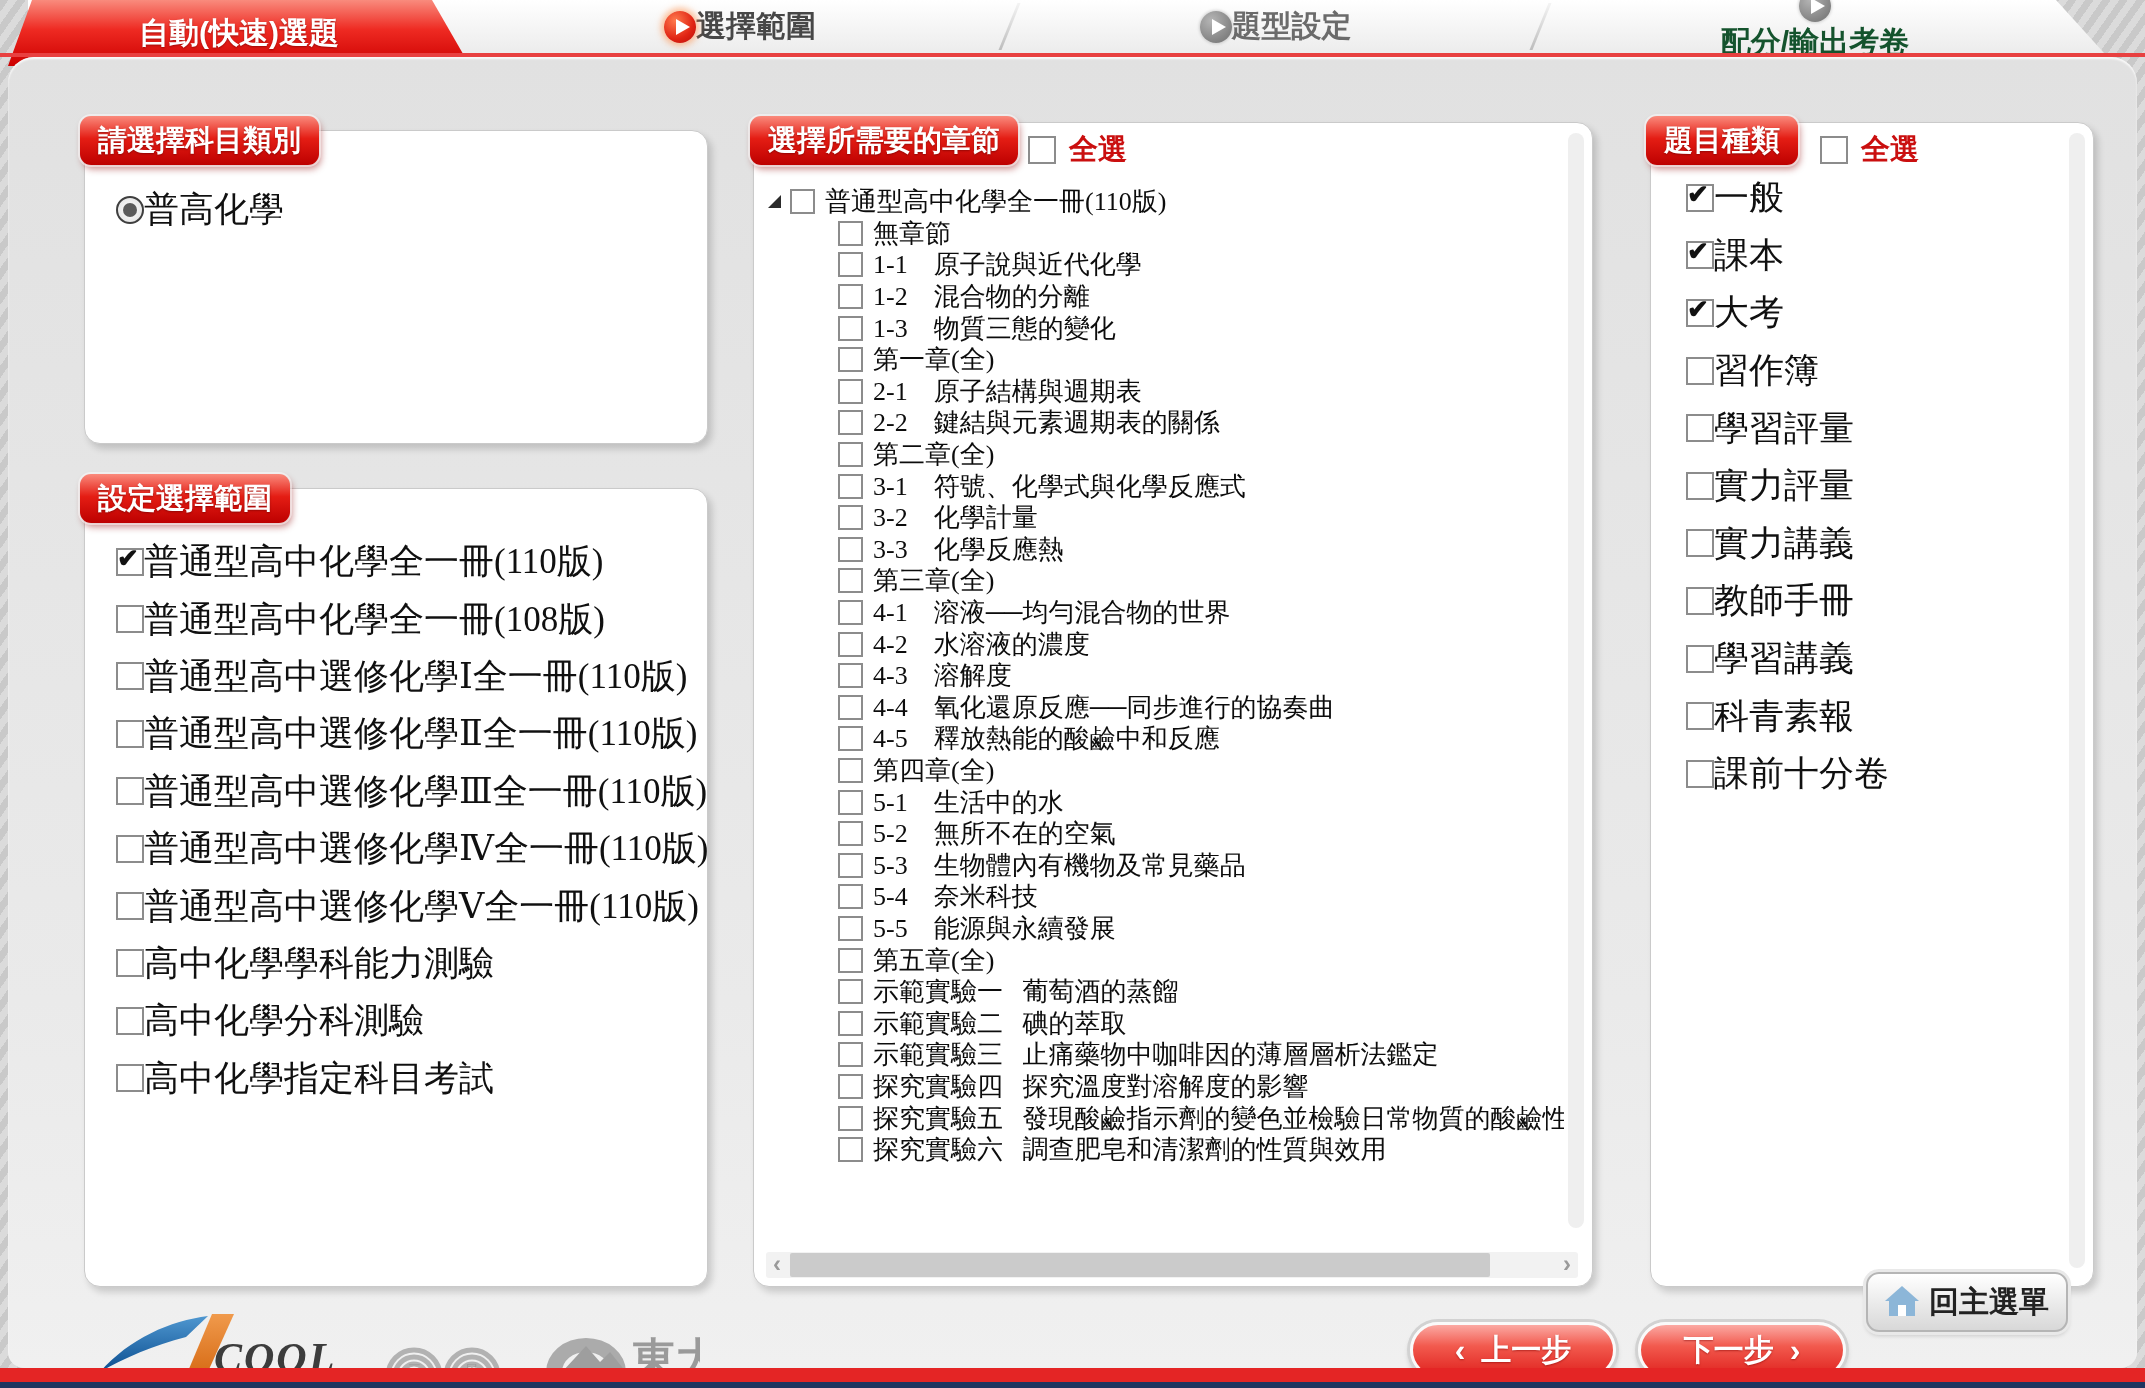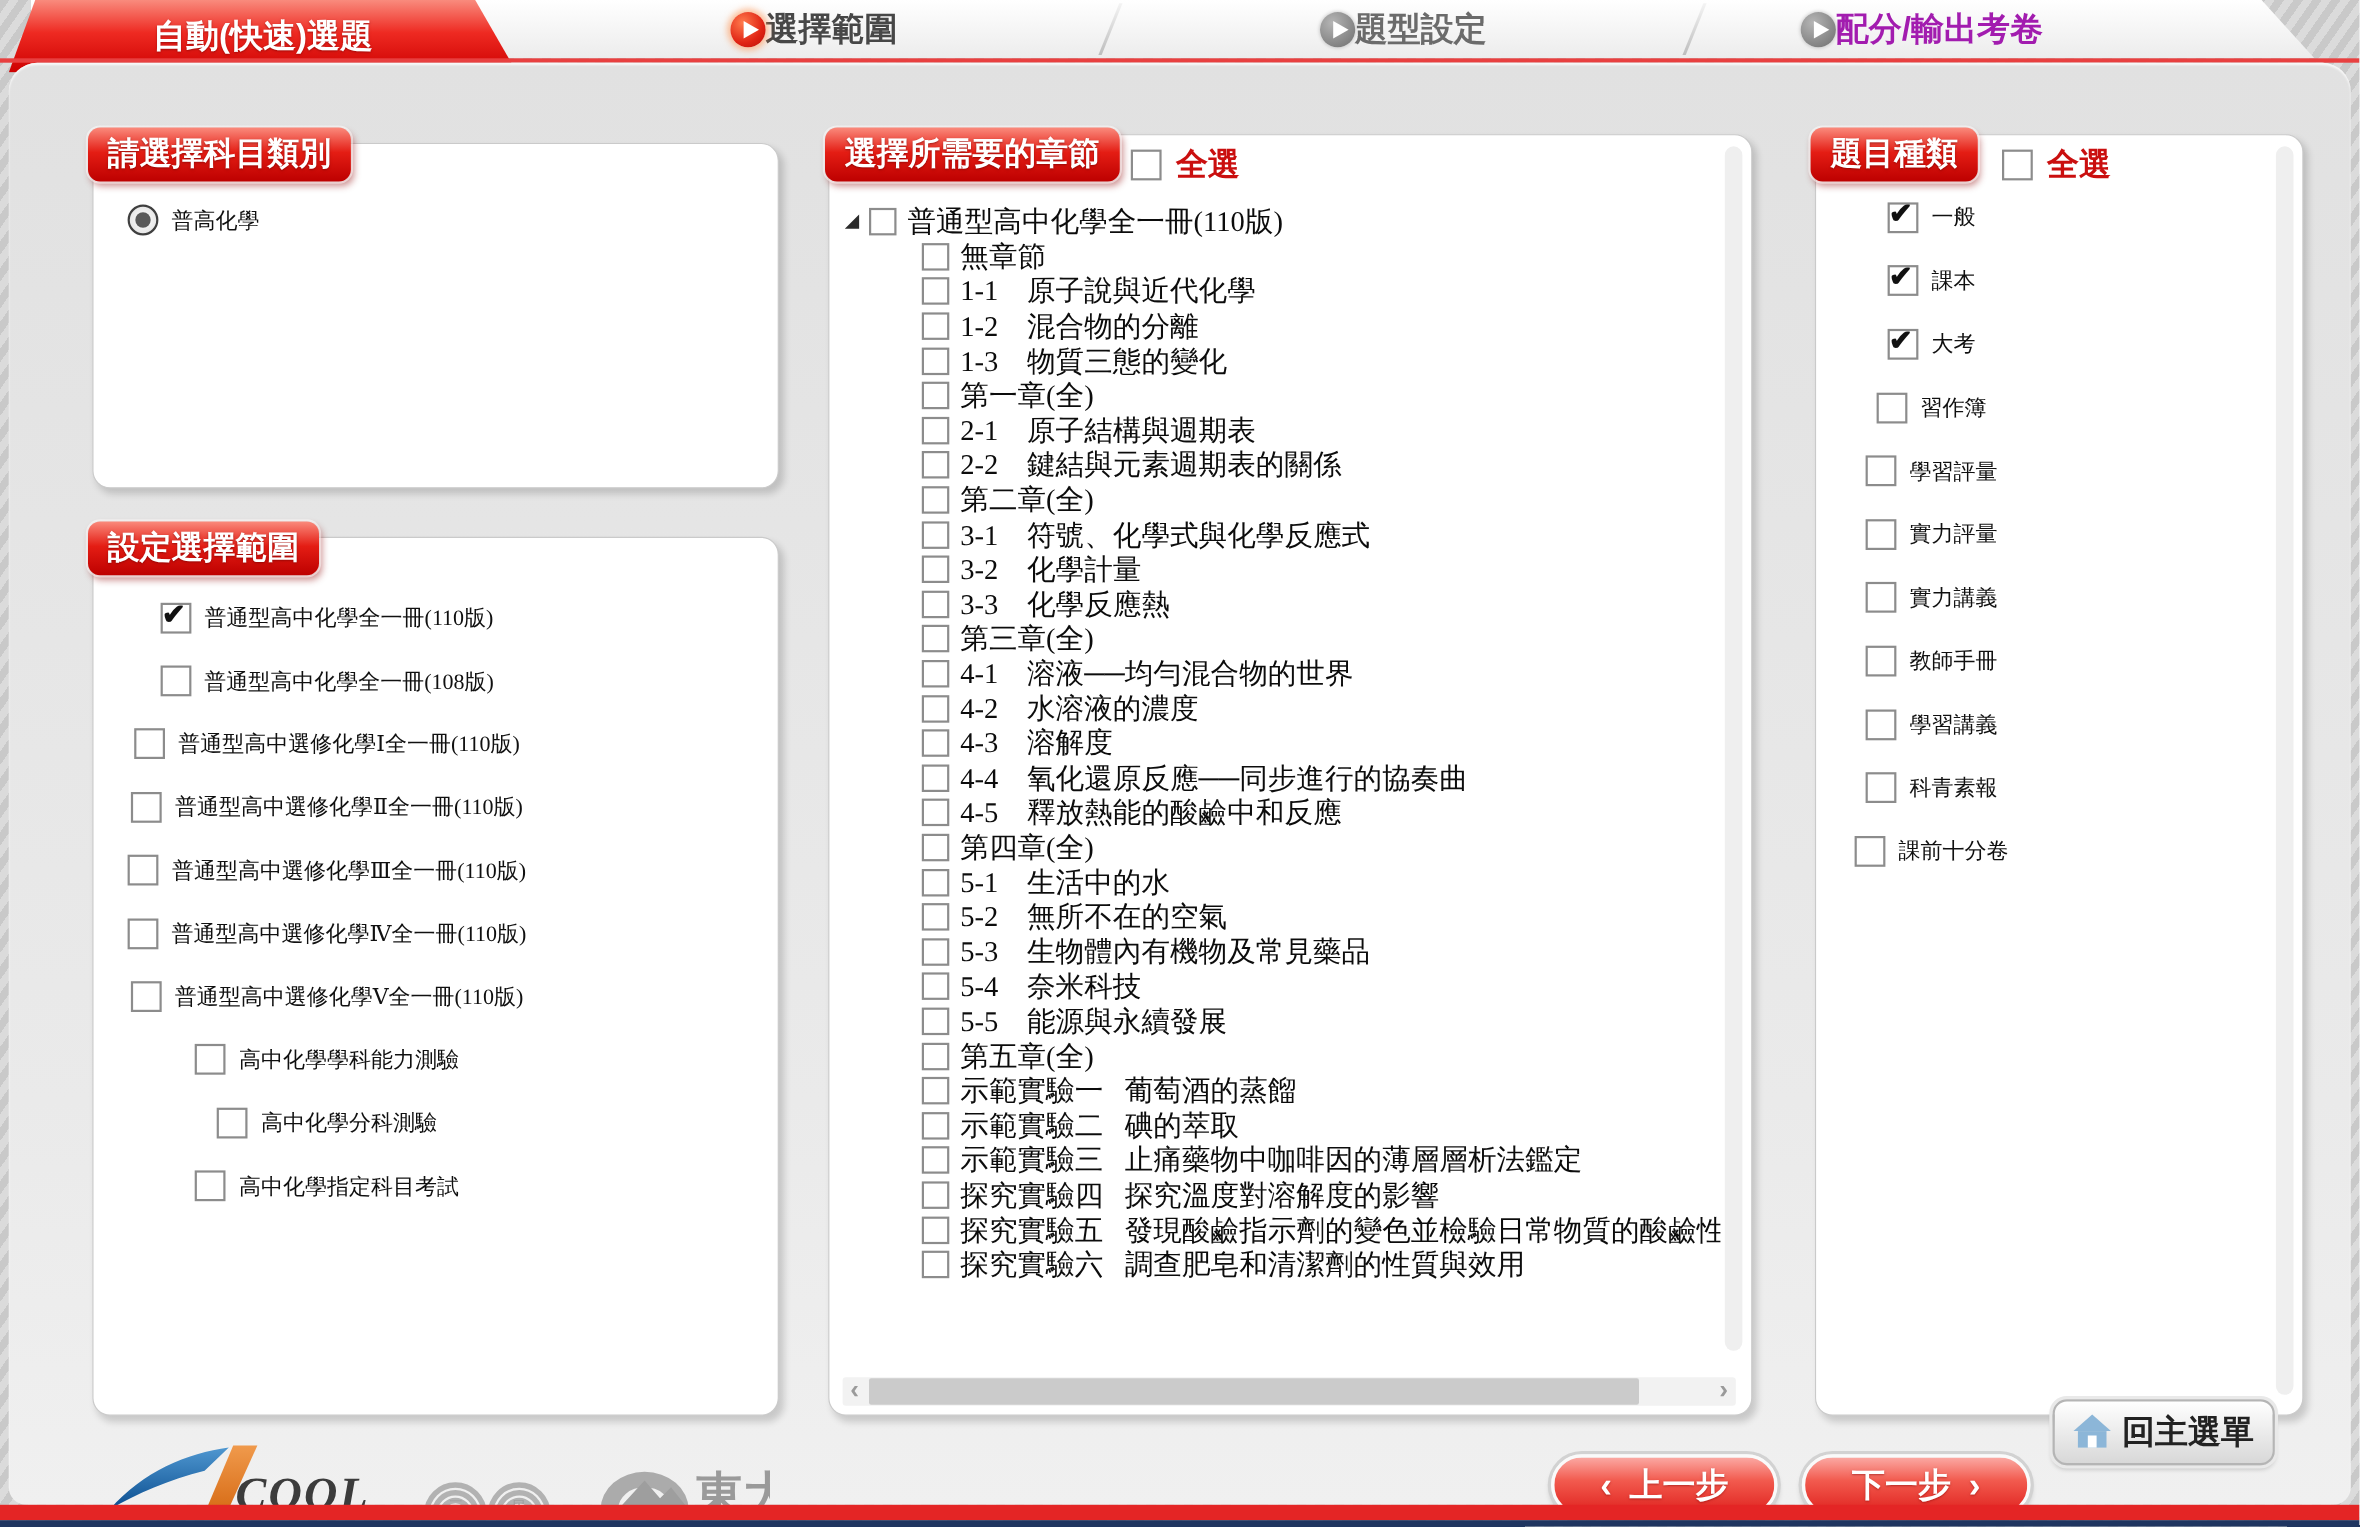--- a/index.html
+++ b/index.html
@@ -16,21 +16,21 @@
     clip-path:polygon(0 0,calc(100% - 48px) 0,100% 100%,0 100%);}
   .tab-active{position:absolute;left:8px;top:0;width:462px;height:66px;
     background:linear-gradient(#f98b7d 0%,#ee2a22 45%,#cd0000 100%);
     clip-path:polygon(24px 0,calc(100% - 38px) 0,100% 100%,0 100%);
     display:flex;align-items:center;justify-content:center;
     color:#fff;font-size:30px;font-weight:bold;text-shadow:0 1px 2px rgba(120,0,0,.6);}
   .tab{position:absolute;top:0;height:53px;display:flex;align-items:center;justify-content:center;
     font-size:30px;font-weight:bold;}
   #tab2{left:470px;width:540px;color:#474747;}
   #tab3{left:1010px;width:531px;color:#6b6b6b;}
-  #tab4{left:1471px;width:552px;color:#a21caf;}
+  #tab4{left:1539px;width:552px;color:#14532d;flex-direction:column;}
   .tabsep{position:absolute;top:3px;height:47px;width:3px;
     background:linear-gradient(#f4f4f4,#bdbdbd);transform:skewX(-22deg);}
   .play{width:32px;height:32px;border-radius:50%;position:relative;flex:0 0 auto;}
   .play.red{background:radial-gradient(circle at 35% 30%,#ff7a4d,#e02414 60%,#b80d06);
     box-shadow:0 0 6px 3px rgba(255,140,70,.55);}
   .play.gray{background:radial-gradient(circle at 35% 30%,#b5b5b5,#8a8a8a 60%,#6e6e6e);
     box-shadow:0 0 3px 1px rgba(0,0,0,.15);}
   .play::after{content:"";position:absolute;left:12px;top:8px;width:0;height:0;
     border-left:14px solid #fff;border-top:8px solid transparent;border-bottom:8px solid transparent;}
   .redline{position:absolute;left:0;top:53px;width:2145px;height:4px;background:#e84040;}
@@ -62,21 +62,21 @@
   .cb.lg{width:24px;height:24px;}
   .cb.sm{width:21px;height:21px;border-width:2px;}
   .cb.checked::after{content:"✔";position:absolute;left:-1px;top:-7px;color:#111;
     font-size:26px;font-weight:bold;}
   .radio{display:inline-block;width:24px;height:24px;border-radius:50%;
     border:2px solid #3f3f3f;background:radial-gradient(#fff,#dedede);position:relative;flex:0 0 auto;}
   .radio.checked::after{content:"";position:absolute;left:5px;top:5px;width:14px;height:14px;
     border-radius:50%;background:#5a5a5a;}
 
   .serif{font-family:"Liberation Serif","DejaVu Serif",serif;}
-  .row{display:flex;align-items:center;gap:12px;font-size:20px;color:#101010;justify-content:center;}
+  .row{display:flex;align-items:center;gap:0;font-size:35px;color:#101010;}
   .selall{position:absolute;display:flex;align-items:center;gap:13px;
     font-size:29px;font-weight:bold;color:#ca0f0f;}
 
   #subject-list{position:absolute;left:116px;top:186px;}
   #range-list{position:absolute;left:116px;top:533px;}
   #range-list .row{height:57.4px;}
   #type-list{position:absolute;left:1686px;top:169px;}
   #type-list .row{height:57.6px;}
 
   

